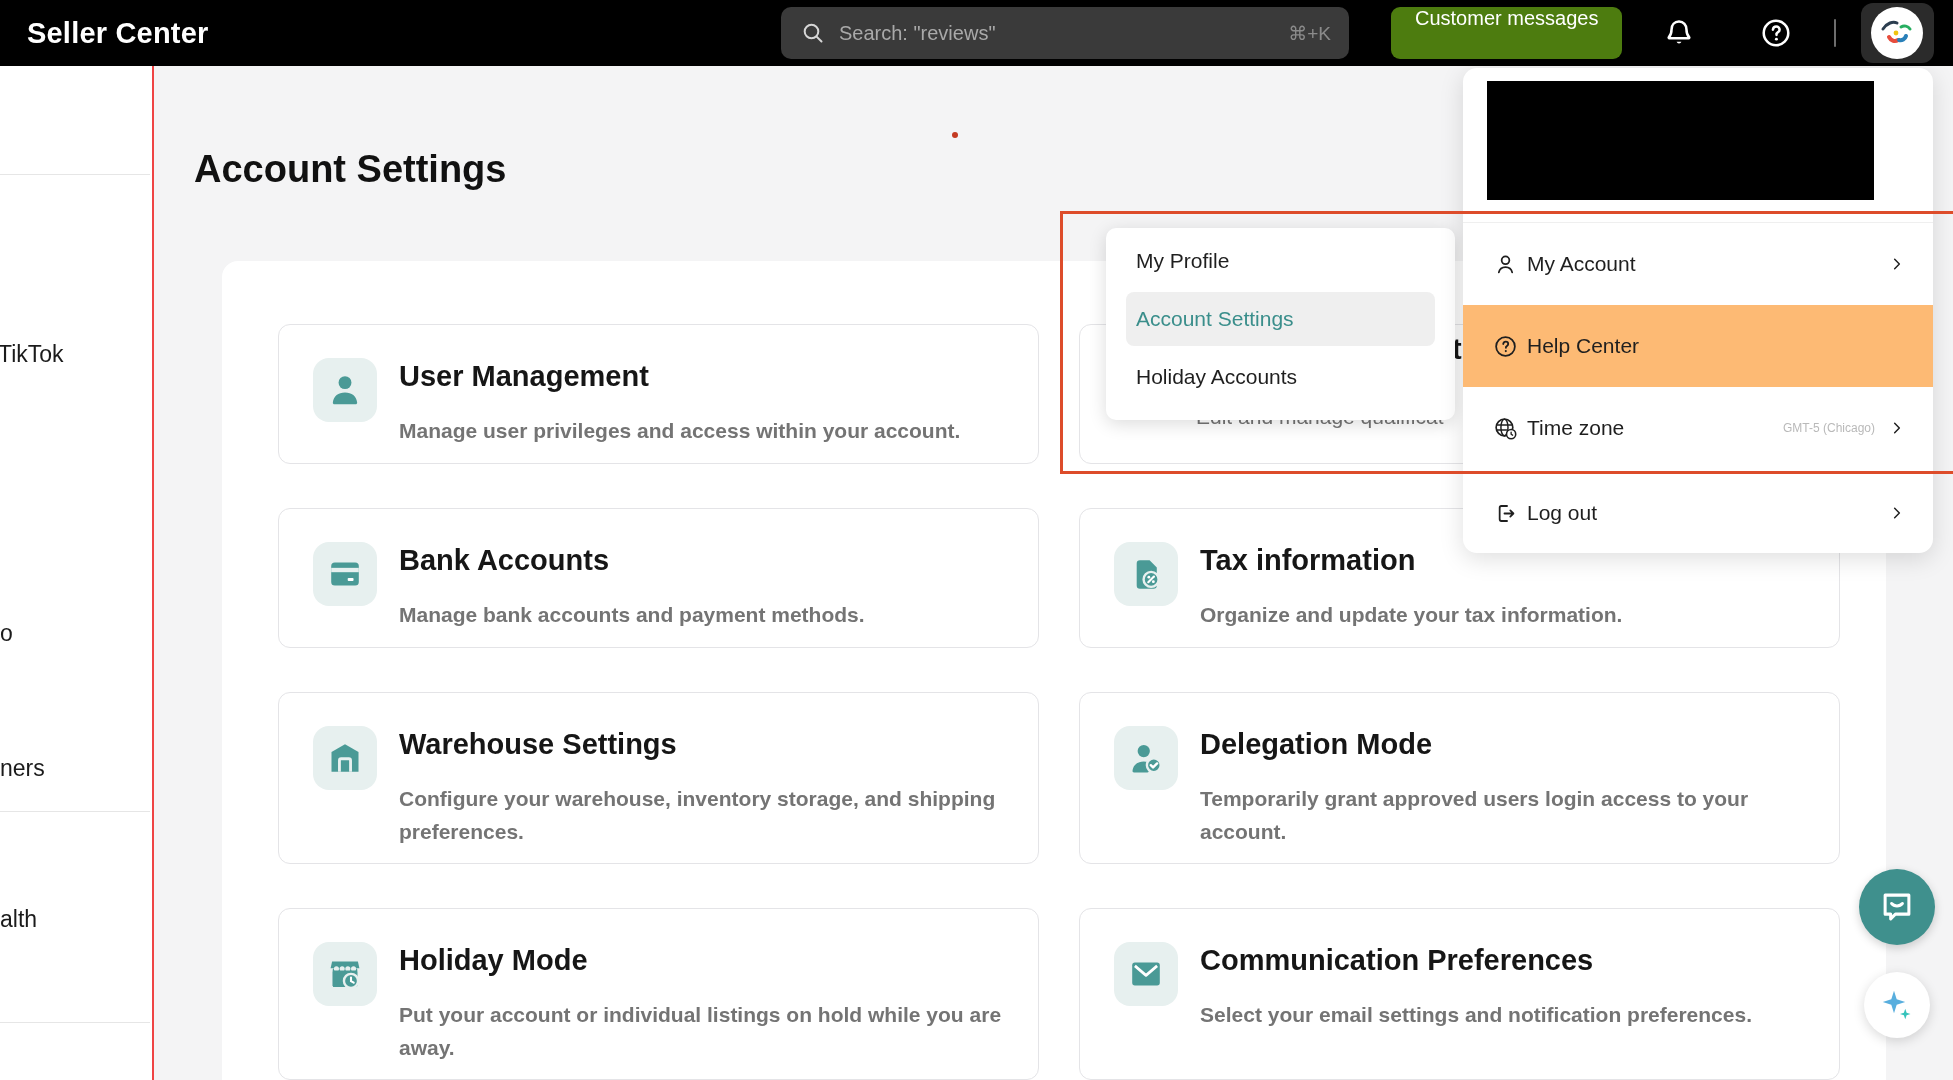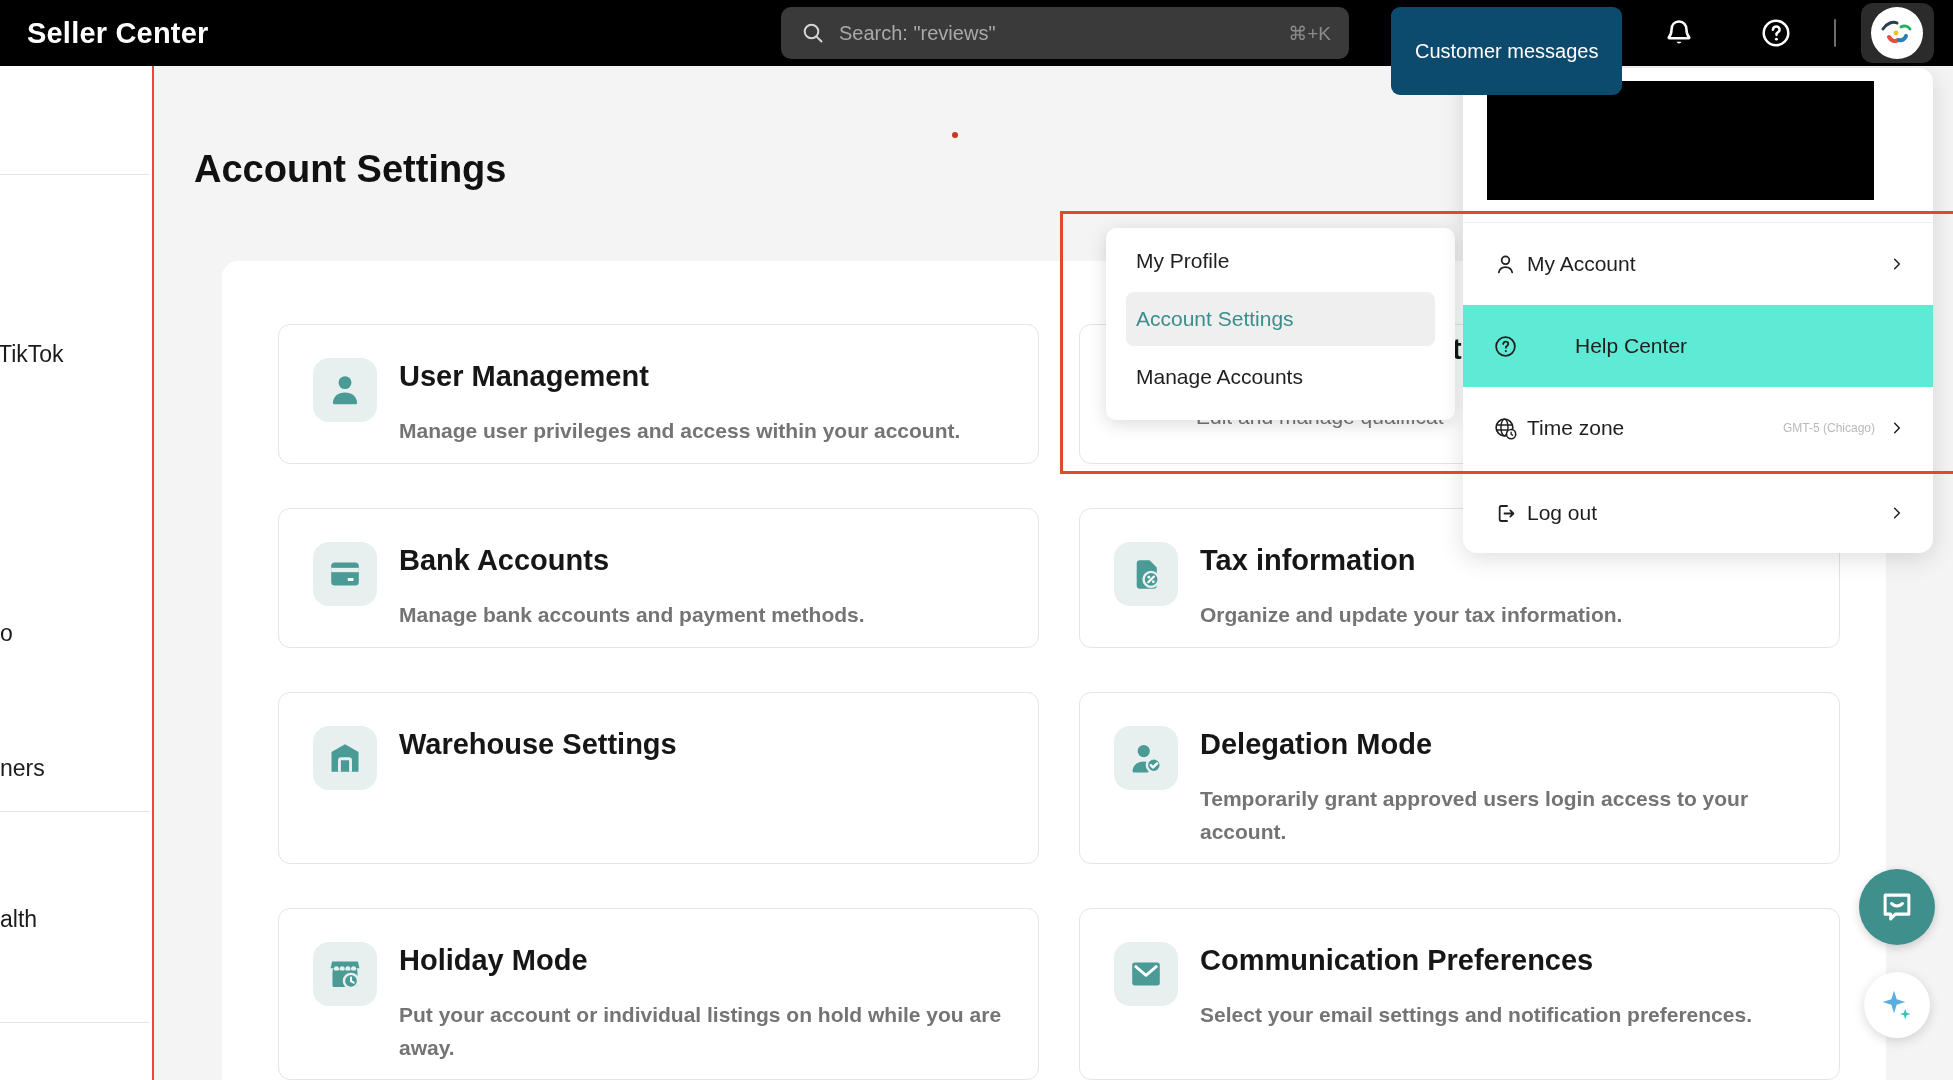--- a/index.html
+++ b/index.html
@@ -7,22 +7,22 @@
 
   
   .header{position:absolute;left:0;top:0;width:1953px;height:66px;background:#000;z-index:20;}
   .app-title{position:absolute;left:27px;top:0;height:76px;line-height:66px;color:#fff;
              font-size:29px;font-weight:700;letter-spacing:.2px;}
   .searchbar{position:absolute;left:781px;top:7px;width:568px;height:52px;background:#3a3a3a;
              border-radius:10px;display:flex;align-items:center;box-sizing:border-box;padding:0 18px 0 20px;}
   .searchbar .mag{flex:0 0 auto;margin-right:14px;display:flex;}
   .search-ph{flex:1 1 auto;color:#a9a9a9;font-size:20px;}
   .search-kbd{flex:0 0 auto;color:#8b8b8b;font-size:19px;}
-  .cm-btn{position:absolute;left:1391px;top:7px;height:52px;background:#0c4a6e;border-radius:9px;
-          color:#fff;font-size:20px;font-weight:500;display:flex;align-items:center;padding:18px 24px;}
+  .cm-btn{position:absolute;left:1391px;top:7px;height:52px;background:#4d7c0f;border-radius:9px;
+          color:#fff;font-size:20px;font-weight:500;display:flex;padding:0 24px;}
   .hdr-icon{position:absolute;top:16px;width:34px;height:34px;display:flex;align-items:center;justify-content:center;}
   .hdr-divider{position:absolute;left:1834px;top:19px;width:2px;height:28px;background:#6d6d6d;border-radius:1px;}
   .avatar-box{position:absolute;left:1861px;top:3px;width:73px;height:60px;background:#2b2b2b;border-radius:12px;}
   .avatar-circle{position:absolute;left:10px;top:4px;width:52px;height:52px;background:#fff;border-radius:50%;overflow:hidden;}
 
   
   .sidebar{position:absolute;left:0;top:66px;width:152px;height:1014px;background:#fff;
            border-right:2px solid #ef4444;z-index:2;}
   .sb-divider{position:absolute;left:0;width:150px;height:1px;background:#e6e6e6;}
   .sb-frag{position:absolute;color:#1b1b1b;font-size:23px;white-space:nowrap;}
@@ -50,21 +50,21 @@
            font-size:21px;color:#1f1f1f;border-radius:8px;}
   .dd-item.active{margin:2px 12px;height:54px;padding:0 10px;background:#efefef;color:#3a8e8b;}
 
   
   .panel{position:absolute;left:1463px;top:68px;width:470px;height:485px;background:#fff;
          border-radius:14px;box-shadow:0 6px 24px rgba(0,0,0,.13);z-index:7;overflow:hidden;}
   .redacted{position:absolute;left:24px;top:13px;width:387px;height:119px;background:#000;}
   .panel-divider{position:absolute;left:0;width:470px;height:1px;background:#efefef;}
   .menu-row{position:absolute;left:0;width:470px;height:82px;display:flex;align-items:center;
             box-sizing:border-box;padding:0 28px 0 29px;}
-  .menu-row.hl{background:#5eead4;gap:48px;}
+  .menu-row.hl{background:#fdba74;}
   .menu-icon{flex:0 0 auto;width:26px;height:26px;margin-right:9px;display:flex;align-items:center;justify-content:center;}
   .menu-label{font-size:21px;color:#1f1f1f;flex:1 1 auto;}
   .menu-value{font-size:12px;color:#b9b9b9;margin-right:14px;}
   .menu-chevron{flex:0 0 auto;width:16px;height:16px;display:flex;}
 
   
   .red-rect{position:absolute;left:1060px;top:211px;width:980px;height:257px;
             border:3px solid #dd4c2a;z-index:10;pointer-events:none;}
 
   
@@ -195,20 +195,21 @@
 
     <div class="card">
       <div class="card-icon">
         <svg width="36" height="36" viewBox="0 0 24 24">
           <path d="M12 2.8l9 5.2v13.2H3V8z" fill="#4a9a96"></path>
           <path d="M8.3 21.2v-7.6a1.1 1.1 0 011.1-1.1h5.2a1.1 1.1 0 011.1 1.1v7.6" fill="none" stroke="#e7f0ef" stroke-width="1.9"></path>
         </svg>
       </div>
       <div>
         <div class="card-title">Warehouse Settings</div>
+        <div class="card-desc">Configure your warehouse, inventory storage, and shipping preferences.</div>
       </div>
     </div>
 
     <div class="card">
       <div class="card-icon">
         <svg width="36" height="36" viewBox="0 0 24 24">
           <circle cx="10.5" cy="7.4" r="4.1" fill="#4a9a96"></circle>
           <path d="M3 20.6c.5-4 3.3-6.3 7.5-6.3 2 0 3.7.5 5 1.5a5.6 5.6 0 00-1.6 4.8c0 .4-.3 1-1 1H4c-.7 0-1-.5-1-1z" fill="#4a9a96"></path>
           <circle cx="17.2" cy="16.8" r="4.6" fill="#4a9a96" stroke="#e7f0ef" stroke-width="1.6"></circle>
           <path d="M15.2 16.8l1.5 1.5 2.7-2.7" fill="none" stroke="#fff" stroke-width="1.6" stroke-linecap="round" stroke-linejoin="round"></path>
@@ -250,21 +251,21 @@
       <div>
         <div class="card-title">Communication Preferences</div>
         <div class="card-desc">Select your email settings and notification preferences.</div>
       </div>
     </div>
   </div>
 
   <div class="dropdown">
     <div class="dd-item">My Profile</div>
     <div class="dd-item active">Account Settings</div>
-    <div class="dd-item">Manage Accounts</div>
+    <div class="dd-item">Holiday Accounts</div>
   </div>
 
   <div class="panel">
     <div class="redacted"></div>
     <div class="panel-divider" style="top:154px"></div>
 
     <div class="menu-row" style="top:155px">
       <span class="menu-icon">
         <svg width="25" height="25" viewBox="0 0 24 24">
           <circle cx="12" cy="8" r="3.7" fill="none" stroke="#1f1f1f" stroke-width="1.7"></circle>

